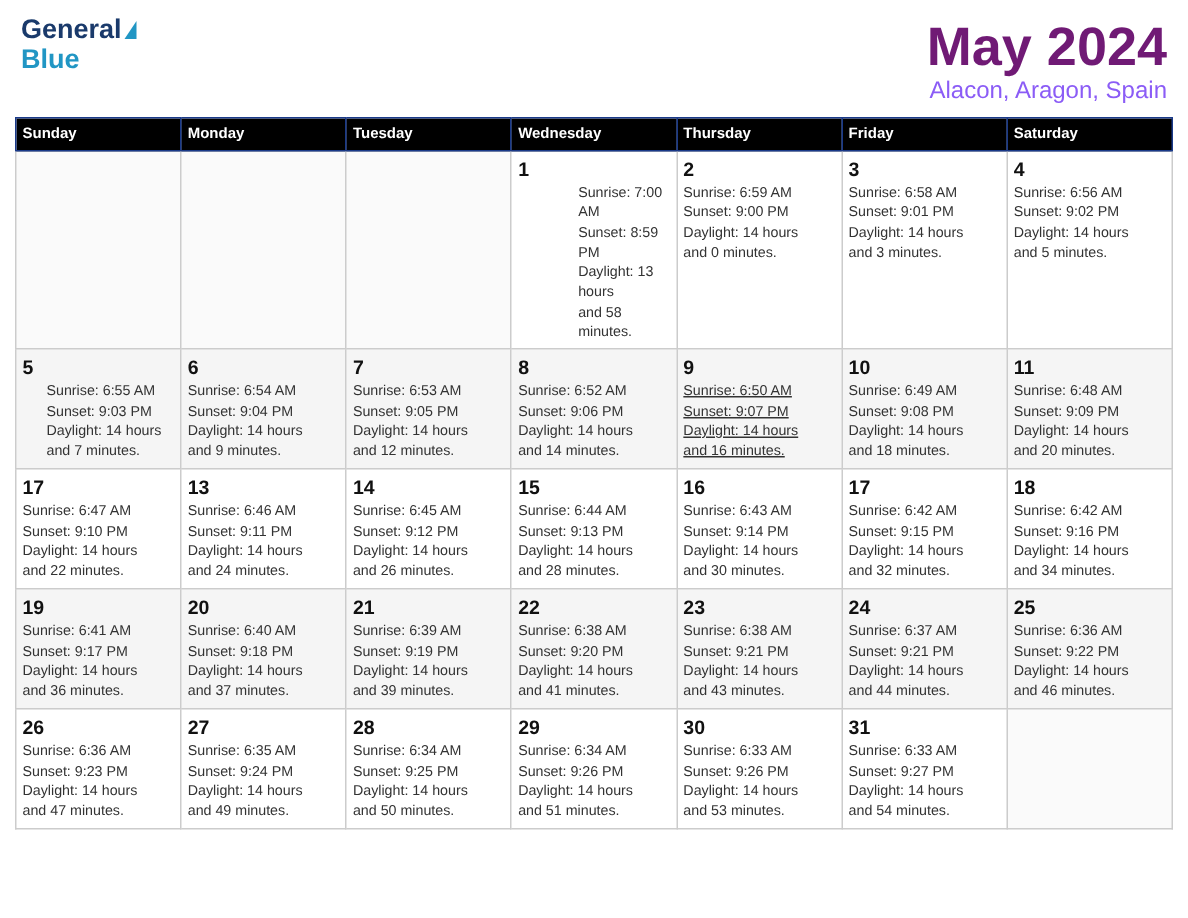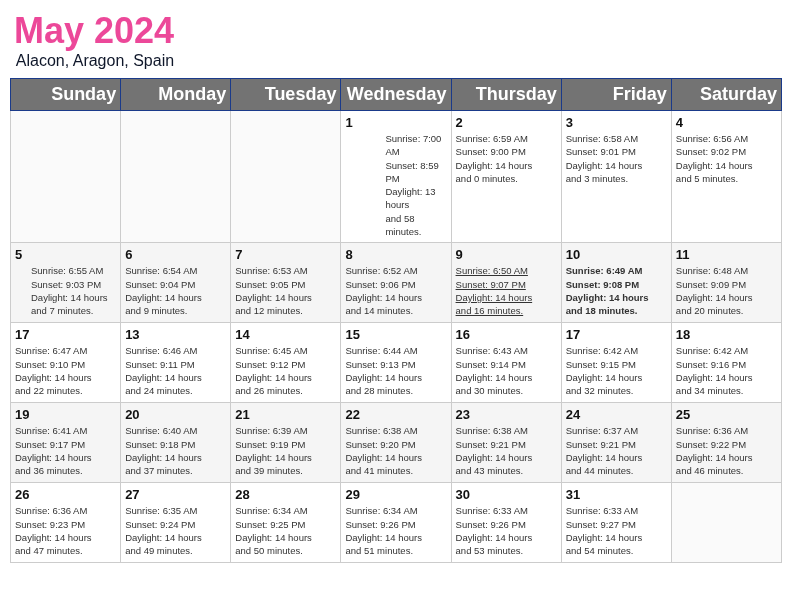--- a/index.html
+++ b/index.html
@@ -36,38 +36,38 @@
       border-bottom: 12px solid #2196c4;
       margin-left: 2px;
       vertical-align: middle;
     }
     .title-block {
       text-align: right;
     }
     .title-month {
       font-size: 36px;
       font-weight: bold;
-      color: #ec4899;
+      color: #701a75;
     }
     .title-location {
       font-size: 16px;
-      color: #0f172a;
+      color: #8b5cf6;
     }
     table {
       width: 100%;
       border-collapse: collapse;
       table-layout: fixed;
     }
     thead tr th {
-      background-color: #737373;
+      background-color: #000000;
       color: #fff;
-      font-size: 18px;
+      font-size: 10px;
       font-weight: bold;
       padding: 5px 4px;
-      text-align: right;
+      text-align: left;
       border: 1px solid #1a3a8a;
     }
     tbody tr td {
       border: 1px solid #ccc;
       vertical-align: top;
       padding: 4px 4px;
       height: 80px;
       font-size: 10px;
       color: #222;
       background: #fff;
@@ -87,20 +87,27 @@
       color: #333;
     }
     .empty-cell {
       background: #fafafa;
     }
   </style>
 </head>
 <body>
 
 <div class="header">
+  <div class="logo">
+    <div style="display:flex;align-items:center;">
+      <span class="logo-text">General</span>
+      <span class="logo-triangle"></span>
+    </div>
+    <span class="logo-text" style="color:#2196c4;">Blue</span>
+  </div>
   <div class="title-block">
     <div class="title-month">May 2024</div>
     <div class="title-location">Alacon, Aragon, Spain</div>
   </div>
 </div>
 
 <table>
   <thead>
     <tr>
     <th>Sunday</th>
@@ -177,21 +184,21 @@
         </td>
         <td>
           <div class="day-num">9</div>
           <div class="day-info" style="white-space: pre-line; text-decoration: underline;">Sunrise: 6:50 AM
 Sunset: 9:07 PM
 Daylight: 14 hours
 and 16 minutes.</div>
         </td>
         <td>
           <div class="day-num">10</div>
-          <div class="day-info" style="white-space: pre-line; font-weight: bold;">Sunrise: 6:49 AM
+          <div class="day-info" style="white-space: pre-line;">Sunrise: 6:49 AM
 Sunset: 9:08 PM
 Daylight: 14 hours
 and 18 minutes.</div>
         </td>
         <td>
           <div class="day-num">11</div>
           <div class="day-info" style="white-space: pre-line;">Sunrise: 6:48 AM
 Sunset: 9:09 PM
 Daylight: 14 hours
 and 20 minutes.</div>

